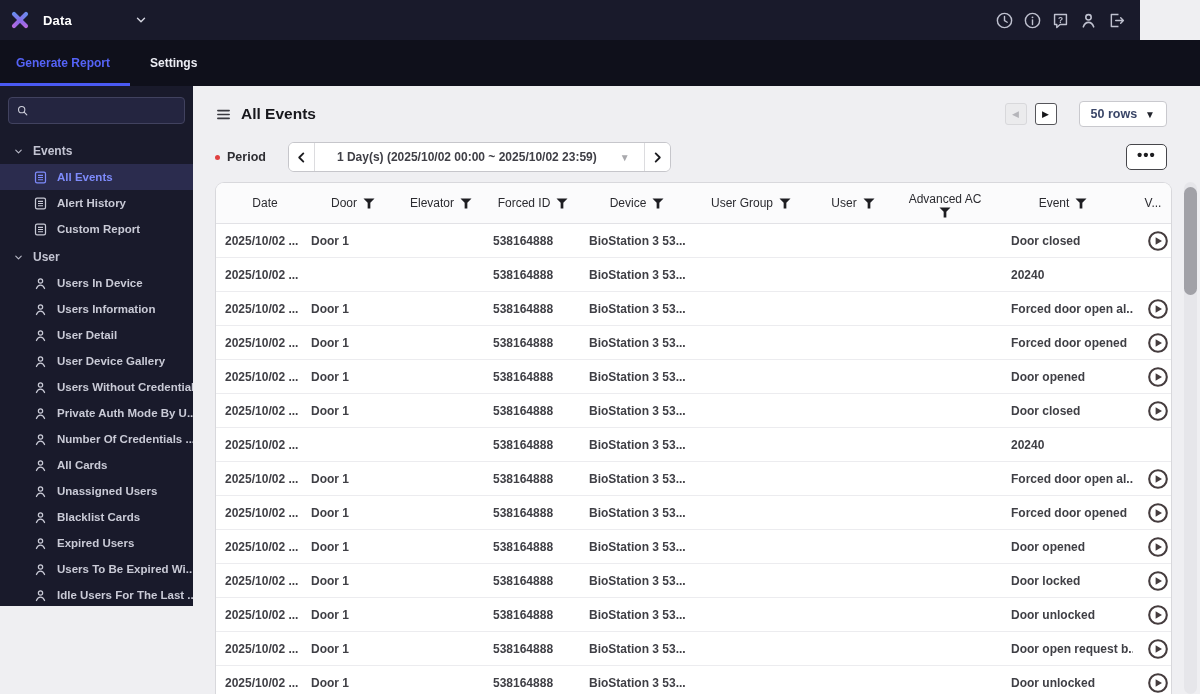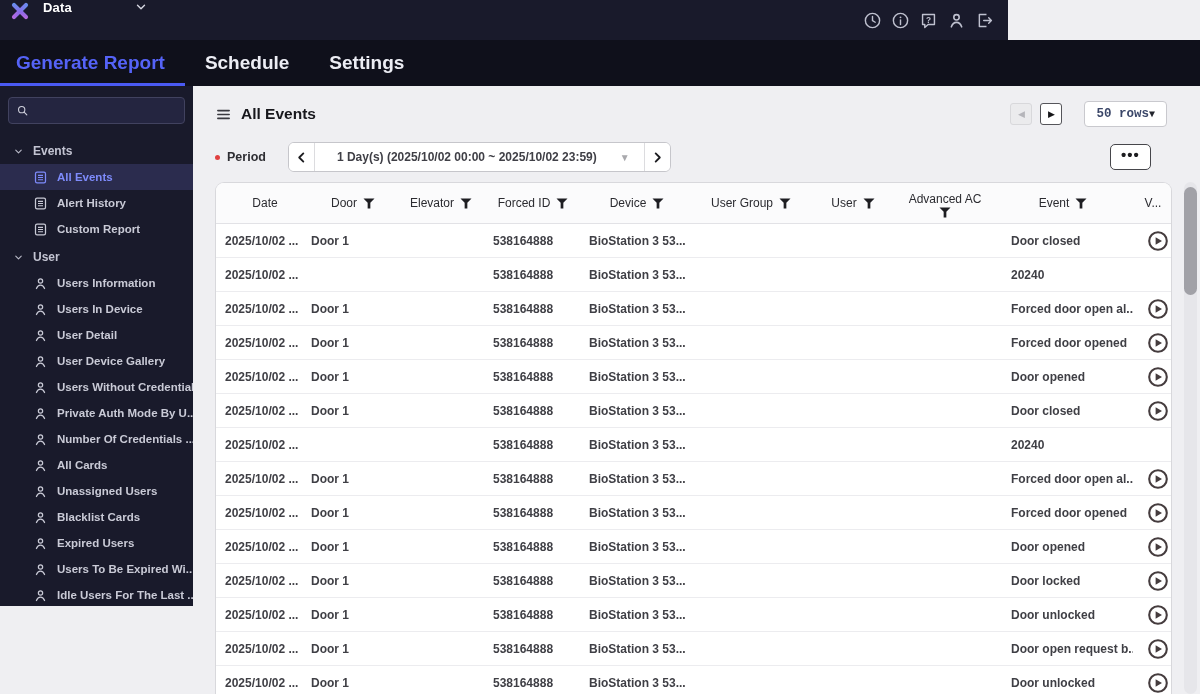--- a/index.html
+++ b/index.html
@@ -2,31 +2,31 @@
 <html><head>
 <meta charset="utf-8">
 <style>
   html,body { margin:0; padding:0; }
   body {
     width:1200px; height:694px; position:relative; overflow:hidden;
     font-family:"Liberation Sans", sans-serif; background:#efeff2;
     -webkit-font-smoothing:antialiased;
   }
   
-  .topbar { position:absolute; left:0; top:0; width:1008px; height:40px; background:#191a2b;
-    display:flex; }
+  .topbar { position:absolute; left:0; top:0; width:1140px; height:40px; background:#191a2b;
+    display:flex; align-items:center; }
   .logo { width:22px; height:22px; margin-left:9px; display:flex; }
   .app-name { color:#fff; font-size:13px; font-weight:bold; margin-left:12px; letter-spacing:.2px; }
   .app-chevron { width:14px; height:14px; color:#d6d7e2; margin-left:62px; display:flex; }
   .topbar-right { margin-left:auto; display:flex; align-items:center; gap:9px; padding-right:14px; }
   .tb-btn { width:19px; height:19px; color:#bfc1cf; background:none; border:none; padding:0; display:flex; cursor:pointer; }
   
   .tabbar { position:absolute; left:0; top:40px; width:1200px; height:46px; background:#0f101b;
     display:flex; align-items:stretch; }
-  .tab { display:flex; align-items:center; padding:0 20px; font-size:19px; font-weight:bold;
+  .tab { display:flex; align-items:center; padding:0 20px; font-size:12px; font-weight:bold;
     color:#ecedf4; position:relative; cursor:pointer; }
   .tab:first-child { padding-left:16px; }
   .tab.active { color:#5563f7; }
   .tab.active::after { content:""; position:absolute; left:0; right:0; bottom:0; height:3px; background:#4a5af2; }
   
   .sidebar { position:absolute; left:0; top:86px; width:193px; height:520px; background:#191a2b; overflow:hidden; }
   .searchbox { margin:11px 8px 14px 8px; height:25px; background:#242540; border:1px solid #41425f;
     border-radius:4px; display:flex; align-items:center; padding:0 7px; }
   .searchbox .sic { width:13px; height:13px; color:#cfd0db; display:flex; }
   .searchbox input { flex:1; background:transparent; border:none; outline:none; color:#e6e6ee; font-size:12px; min-width:0; }
@@ -43,24 +43,24 @@
   .row1 { position:absolute; left:22px; right:33px; top:13px; height:30px; display:flex; align-items:center; }
   .title-wrap { display:flex; align-items:center; gap:9px; }
   .title-ic { width:17px; height:17px; color:#3a3a40; display:flex; }
   .page-title { font-size:15.5px; font-weight:bold; color:#17171c; }
   .row1-right { margin-left:auto; display:flex; align-items:center; gap:8px; }
   .pg-btn { width:22px; height:22px; border-radius:3px; display:flex; align-items:center; justify-content:center;
     font-size:9px; padding:0; cursor:pointer; }
   .pg-prev { background:#ebebed; border:1px solid #d8d8db; color:#b5b5ba; }
   .pg-next { background:#fff; border:1px solid #55555a; color:#151518; }
   .rows-select { height:24px; background:#fff; border:1px solid #c9c9ce; border-radius:4px;
-    display:flex; align-items:center; padding:0 11px; cursor:pointer; margin-left:14px;font-family:Liberation Mono, monospace; }
+    display:flex; align-items:center; gap:8px; padding:0 11px; cursor:pointer; margin-left:14px; }
   .rows-select .lbl { font-size:12.5px; font-weight:bold; color:#3a4668; }
   .rows-select .car { font-size:10px; color:#22242c; }
-  .row2 { position:absolute; left:22px; right:49px; top:57px; height:28px; display:flex; align-items:center;justify-content:center; }
+  .row2 { position:absolute; left:22px; right:33px; top:57px; height:28px; display:flex; align-items:center;justify-content:center; }
   .req-dot { width:5px; height:5px; border-radius:50%; background:#e04040; margin-right:7px; }
   .period-label { font-size:12.5px; font-weight:bold; color:#2e2e33; margin-right:22px; }
   .period-ctl { height:28px; background:#fff; border:1px solid #c6c6cb; border-radius:6px;
     display:flex; align-items:stretch; overflow:hidden; }
   .per-btn { width:26px; display:flex; align-items:center; justify-content:center; background:#fff; border:none;
     padding:0; cursor:pointer; color:#1c1c20; }
   .per-btn svg { width:11px; height:11px; }
   .per-prev { border-right:1px solid #dcdcdf; }
   .per-next { border-left:1px solid #dcdcdf; }
   .per-value { display:flex; align-items:center; gap:23px; padding:0 14px 0 22px; cursor:pointer; }
@@ -158,23 +158,20 @@
         </span>
       </button>
     </div>
 </div>
 
 <div class="tabbar" id="tabbar">
     <div class="tab active">
       <span>Generate Report</span>
     </div>
     <div class="tab">
-      <span>Schedule</span>
-    </div>
-    <div class="tab">
       <span>Settings</span>
     </div>
   </div>
 
 <div class="sidebar">
   <div class="searchbox">
     <span class="sic" id="search-ic">
         <svg class="ic" viewBox="0 0 24 24">
           <circle cx="10.5" cy="10.5" r="5.8" fill="none" stroke="currentColor" stroke-width="2"></circle>
           <path d="M15 15l5 5" stroke="currentColor" stroke-width="2" stroke-linecap="round"></path>
@@ -229,30 +226,30 @@
           </span>
           <span>User</span>
         </div>
         <div class="nav-item">
           <span class="ics">
             <svg class="ic" viewBox="0 0 24 24">
               <circle cx="12" cy="8" r="3.4" fill="none" stroke="currentColor" stroke-width="2"></circle>
               <path d="M5.5 20c1.4-4 3.9-5.6 6.5-5.6s5.1 1.6 6.5 5.6" fill="none" stroke="currentColor" stroke-width="2" stroke-linecap="round"></path>
             </svg>
           </span>
+          <span>Users In Device</span>
+        </div>
+        <div class="nav-item">
+          <span class="ics">
+            <svg class="ic" viewBox="0 0 24 24">
+              <circle cx="12" cy="8" r="3.4" fill="none" stroke="currentColor" stroke-width="2"></circle>
+              <path d="M5.5 20c1.4-4 3.9-5.6 6.5-5.6s5.1 1.6 6.5 5.6" fill="none" stroke="currentColor" stroke-width="2" stroke-linecap="round"></path>
+            </svg>
+          </span>
           <span>Users Information</span>
-        </div>
-        <div class="nav-item">
-          <span class="ics">
-            <svg class="ic" viewBox="0 0 24 24">
-              <circle cx="12" cy="8" r="3.4" fill="none" stroke="currentColor" stroke-width="2"></circle>
-              <path d="M5.5 20c1.4-4 3.9-5.6 6.5-5.6s5.1 1.6 6.5 5.6" fill="none" stroke="currentColor" stroke-width="2" stroke-linecap="round"></path>
-            </svg>
-          </span>
-          <span>Users In Device</span>
         </div>
         <div class="nav-item">
           <span class="ics">
             <svg class="ic" viewBox="0 0 24 24">
               <circle cx="12" cy="8" r="3.4" fill="none" stroke="currentColor" stroke-width="2"></circle>
               <path d="M5.5 20c1.4-4 3.9-5.6 6.5-5.6s5.1 1.6 6.5 5.6" fill="none" stroke="currentColor" stroke-width="2" stroke-linecap="round"></path>
             </svg>
           </span>
           <span>User Detail</span>
         </div>

